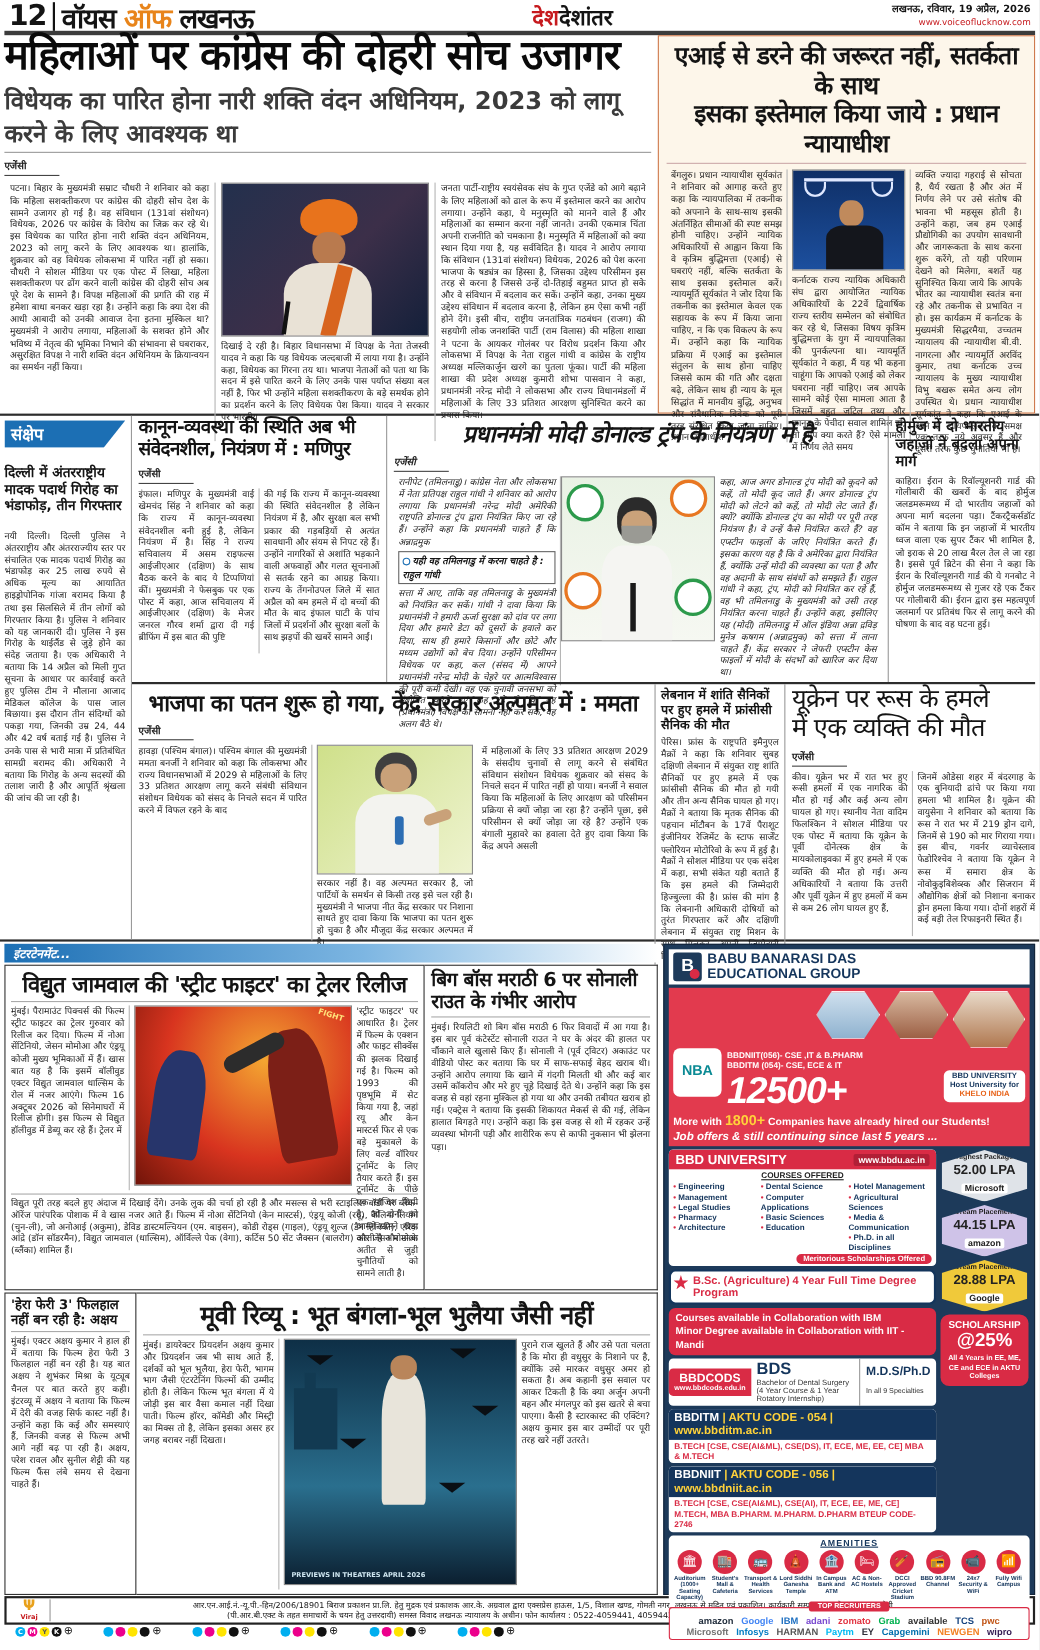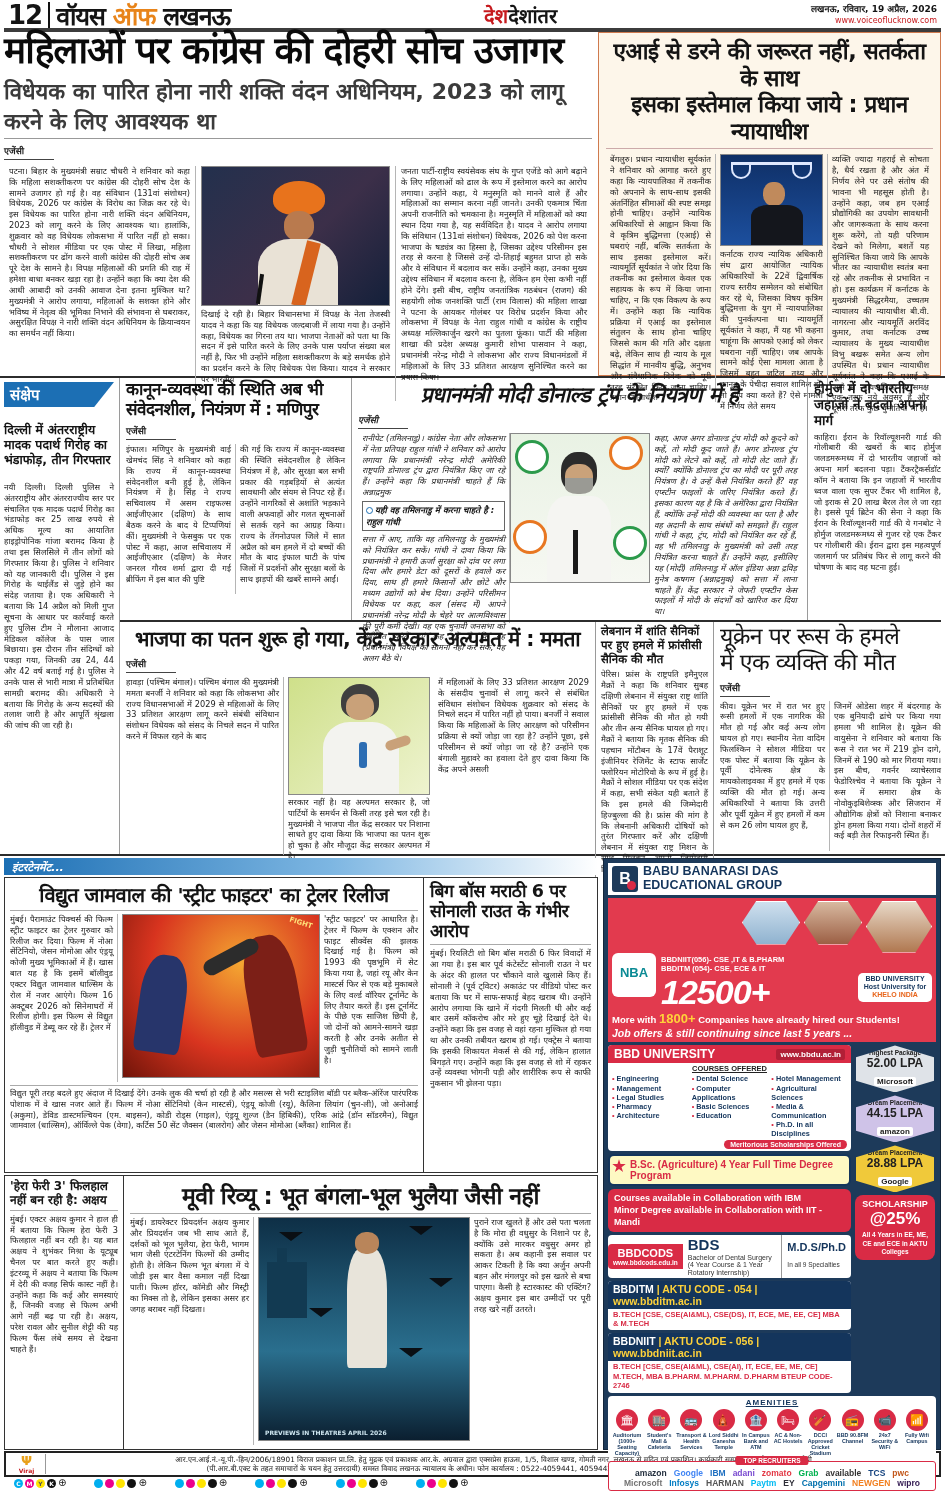--- a/index.html
+++ b/index.html
@@ -91,21 +91,21 @@
   .lebanon-head { font-size:11.5px; font-weight:bold; line-height:1.22; }
   .ukraine { flex:1; padding:2px 0 2px 6px; }
   .ukraine-head { font-size:23px; font-weight:normal; line-height:1.12; letter-spacing:-0.6px; }
   .ukraine-cols { display:flex; height:150px; }
 
   
   .bottom-region { display:flex; height:596px; border-top:2px solid #2c2c2c; padding:2px 4px 0 4px; gap:5px; }
   .ent { width:594px; display:flex; flex-direction:column; }
   .ent-band { height:17px; background:linear-gradient(90deg,#1c6fb4,#7db6e2 55%,#ffffff); color:#fff; font-size:11px; font-weight:bold; font-style:italic; padding:1px 8px; }
   .ent-top { display:flex; height:296px; margin-top:2px; }
-  .sf { width:420px; border:1.5px solid #333; padding:3px 5px; }
+  .sf { width:382px; border:1.5px solid #333; padding:3px 5px; }
   .sf-head { font-size:20px; font-weight:bold; text-align:center; letter-spacing:-0.5px; border-bottom:1px solid #aaa; padding-bottom:2px; }
   .sf-mid { display:flex; height:168px; margin-top:3px; }
   .ph-sf { width:198px; height:164px; background:radial-gradient(circle at 60% 30%,#f4a631,#d8341f 55%,#701409); flex-shrink:0; }
   .ph-sf .fig1 { position:absolute; left:16px; top:40px; width:46px; height:98px; background:#27356b; border-radius:40% 40% 10% 10%; transform:rotate(8deg); }
   .ph-sf .fig2 { position:absolute; right:20px; top:20px; width:52px; height:120px; background:#7c1f17; border-radius:40% 40% 10% 10%; transform:rotate(-10deg); }
   .ph-sf .kick { position:absolute; left:78px; top:34px; width:60px; height:16px; background:#2c2c2c; transform:rotate(-28deg); border-radius:8px; }
   .ph-sf .logo { position:absolute; right:6px; top:4px; color:#ffe27a; font-size:7px; font-weight:bold; transform:rotate(18deg); }
   .sf-bottom { border-top:1px solid #aaa; margin-top:3px; padding-top:2px; height:92px; }
   .bb { flex:1; border:1.5px solid #333; border-left:none; padding:3px 6px; }
   .bb-head { font-size:17.5px; font-weight:bold; line-height:1.15; letter-spacing:-0.4px; border-bottom:1px solid #aaa; padding-bottom:3px; }
@@ -145,21 +145,21 @@
   .ad-mid-left { flex:1; display:flex; flex-direction:column; gap:3px; }
   .uni-panel { background:#fff; border-radius:4px; overflow:hidden; }
   .uni-bar { background:#d92b45; color:#fff; font-weight:bold; font-size:12px; padding:2px 6px; display:flex; justify-content:space-between; align-items:center; }
   .uni-bar .url { font-size:8px; background:#b11f36; padding:1px 4px; border-radius:2px; }
   .courses-title { text-align:center; font-size:7.5px; font-weight:bold; text-decoration:underline; color:#222; margin-top:1px; }
   .courses { display:flex; padding:1px 4px 2px 4px; gap:4px; }
   .courses ul { list-style:none; flex:1; }
   .courses li { font-size:7.3px; font-weight:bold; color:#14355c; line-height:1.25; }
   .courses li:before { content:"•"; color:#d92b45; margin-right:2px; }
   .merit { background:#d92b45; color:#fff; font-size:7px; font-weight:bold; border-radius:8px; padding:1px 6px; float:right; margin:0 4px 2px 0; }
-  .bsc-banner { background:#fef9c3; border:2px solid #14355c; border-radius:6px; color:#d92b45; font-size:10px; font-weight:bold; padding:3px 4px 3px 20px; position:relative; }
+  .bsc-banner { background:#ffffff; border:2px solid #14355c; border-radius:6px; color:#d92b45; font-size:10px; font-weight:bold; padding:3px 4px 3px 20px; position:relative; }
   .bsc-banner .star { position:absolute; left:2px; top:3px; width:14px; height:14px; background:#d92b45; clip-path:polygon(50% 0,61% 35%,98% 35%,68% 57%,79% 91%,50% 70%,21% 91%,32% 57%,2% 35%,39% 35%); }
   .collab { background:#d92b45; border-radius:6px; color:#fff; font-size:9px; font-weight:bold; padding:3px 6px; line-height:1.35; }
   .cods-row { background:#fff; border-radius:4px; display:flex; align-items:center; }
   .cods-chip { background:#d92b45; color:#fff; font-weight:bold; font-size:11px; padding:3px 5px; border-radius:4px 0 0 4px; text-align:center; line-height:1.1; }
   .cods-chip small { display:block; font-size:6.5px; }
   .bds { padding:1px 5px; border-right:1px solid #999; }
   .bds b { font-size:15px; color:#14355c; }
   .bds span { font-size:7px; color:#333; display:block; line-height:1.1; }
   .mds { padding:1px 5px; }
   .mds b { font-size:11px; color:#14355c; display:block; }

